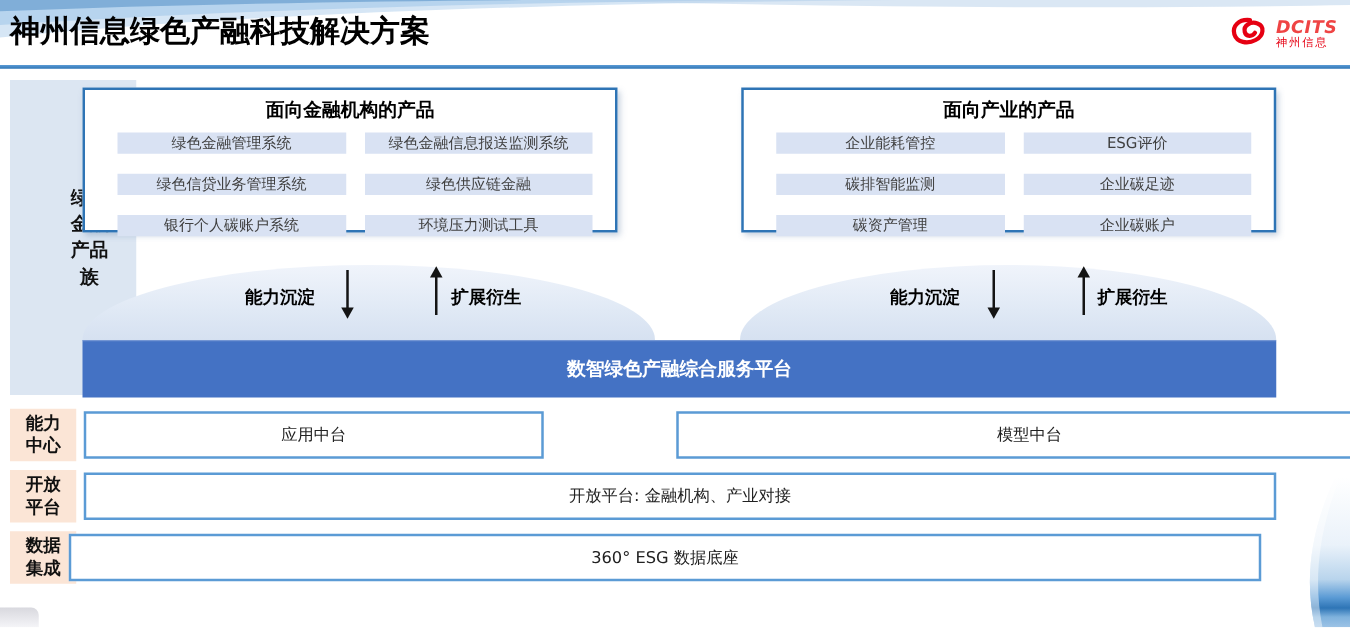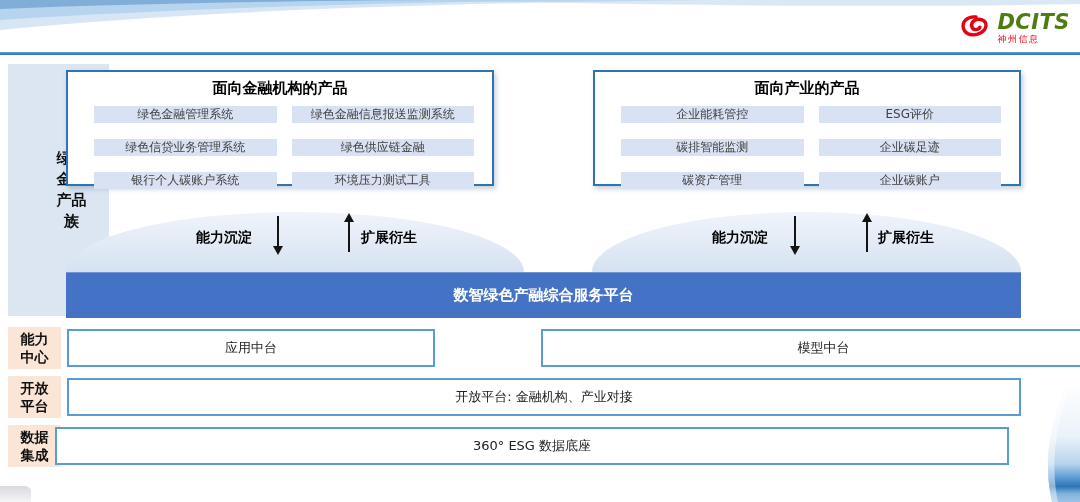--- a/index.html
+++ b/index.html
@@ -14,21 +14,21 @@
     position:absolute; left:8px; top:9px; font-size:24px; font-weight:bold;
     color:#000; white-space:nowrap;
   }
   .hdr-line {
     position:absolute; left:0; top:52px; width:1080px; height:3px;
     background:linear-gradient(180deg,#5b9bd5,#2e75b6);
   }
   .logo {position:absolute; right:10px; top:12px; display:flex; align-items:center; gap:4px;}
   .logo-swirl {width:34px; height:30px;}
   .logo-text {display:flex; flex-direction:column; line-height:1;}
-  .logo-brand {font-size:21px; font-weight:bold; font-style:italic; color:#4d7c0f; letter-spacing:.5px;}
+  .logo-brand {font-size:14px; font-weight:bold; font-style:italic; color:#ef4444; letter-spacing:.5px;}
   .logo-sub {font-size:9px; color:#e60012; letter-spacing:1.5px; margin-top:2px;}
   
   .family-strip {
     position:absolute; left:8px; top:64px; width:75px; height:252px;
     background:#dce6f2; display:flex; align-items:center; justify-content:center;
     font-size:15px; font-weight:bold; line-height:1.4; text-align:center;
     white-space:pre-line; color:#111;padding-left:26px;
   }
   .row-label {
     position:absolute; left:8px; width:53px; height:42px; background:#fbe5d6;
@@ -105,20 +105,21 @@
 
 <div class="slide">
 
   <svg class="hdr-swoosh" viewBox="0 0 1080 34" preserveAspectRatio="none">
     <path d="M0,30 C180,12 420,3 720,0 L0,0 Z" fill="#cfe2f3" opacity="0.85"></path>
     <path d="M0,20 C200,7 430,1 650,0 L0,0 Z" fill="#9fc5e8" opacity="0.55"></path>
     <path d="M0,9 C150,3 300,1 430,0 L0,0 Z" fill="#2e75b6" opacity="0.4"></path>
     <path d="M430,0 L1080,0 L1080,4 C880,8 640,5 430,0 Z" fill="#b6d0ea" opacity="0.5"></path>
   </svg>
 
+  <div class="page-title">神州信息绿色产融科技解决方案</div>
   <div class="hdr-line"></div>
 
   <div class="logo">
     <svg class="logo-swirl" viewBox="0 0 34 30">
       <path d="M17 4 C8 3 2.5 9 4.5 15.5 C6.5 22 15 23.5 21.5 20 C28 16.5 29 9 23 6.8 C17.5 4.8 11.5 8.5 12.8 13.5 C13.8 17.5 19 17.6 21 14.2" stroke="#e60012" stroke-width="3.4" fill="none" stroke-linecap="round"></path>
     </svg>
     <div class="logo-text">
       <span class="logo-brand">DCITS</span>
       <span class="logo-sub">神州信息</span>
     </div>

